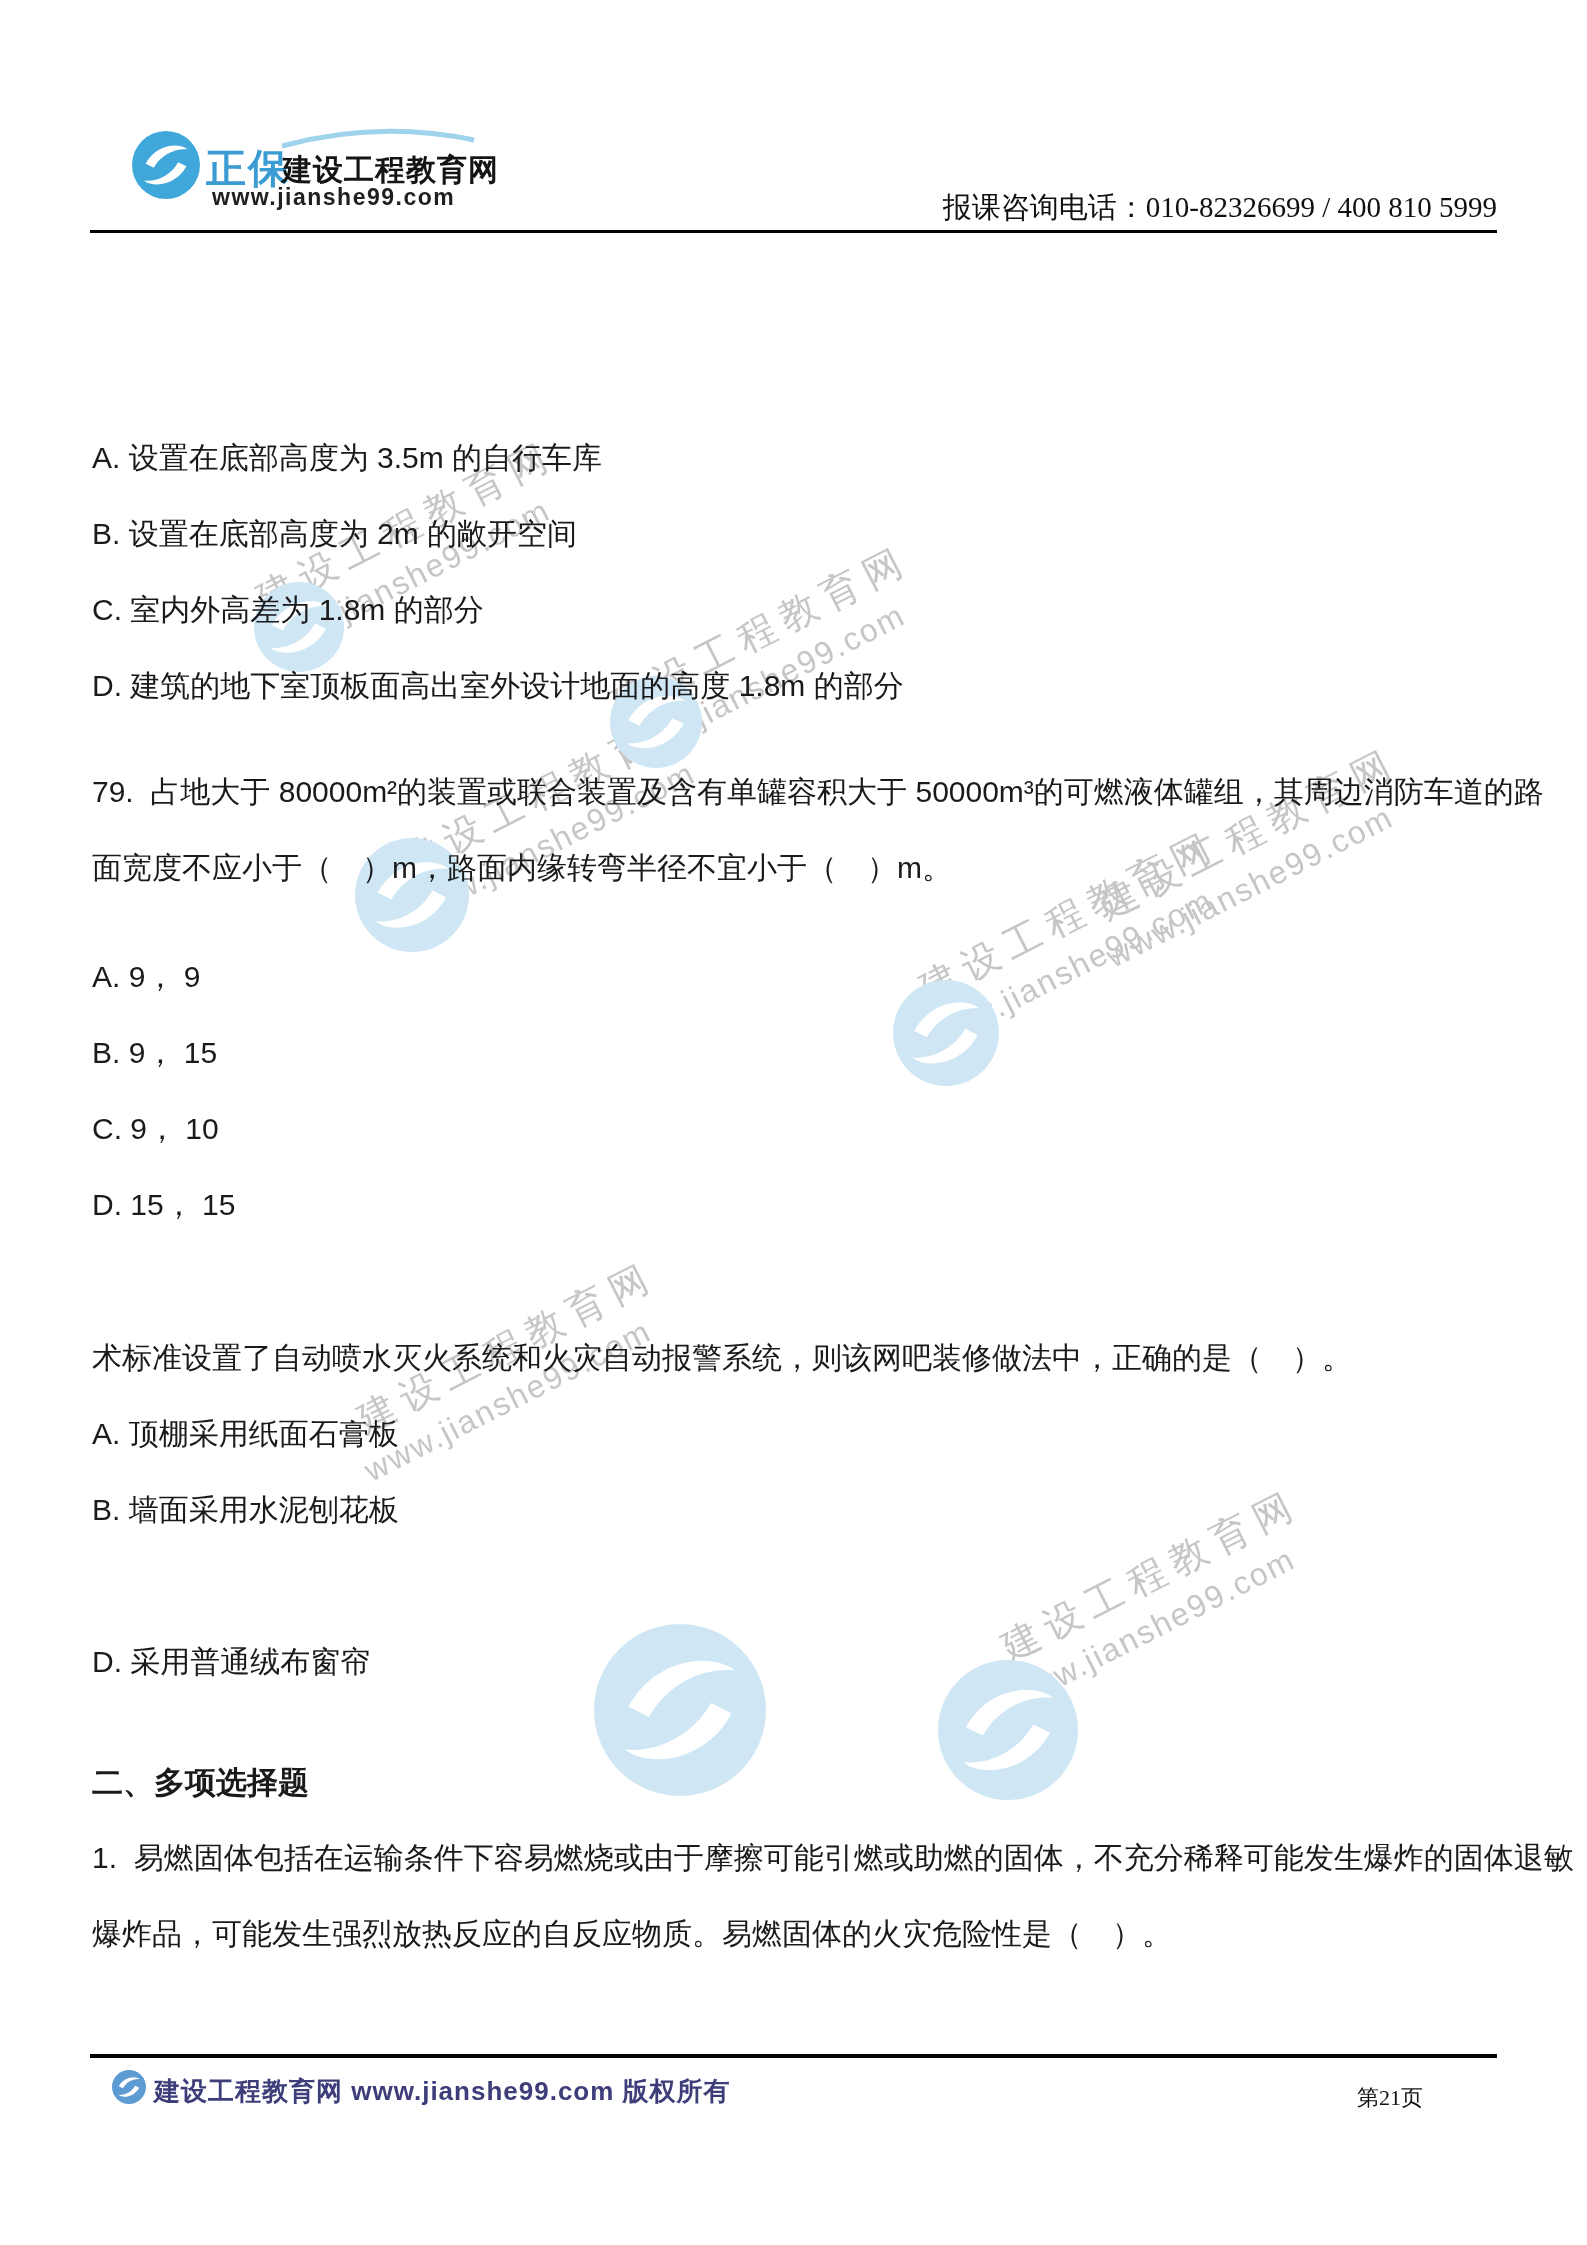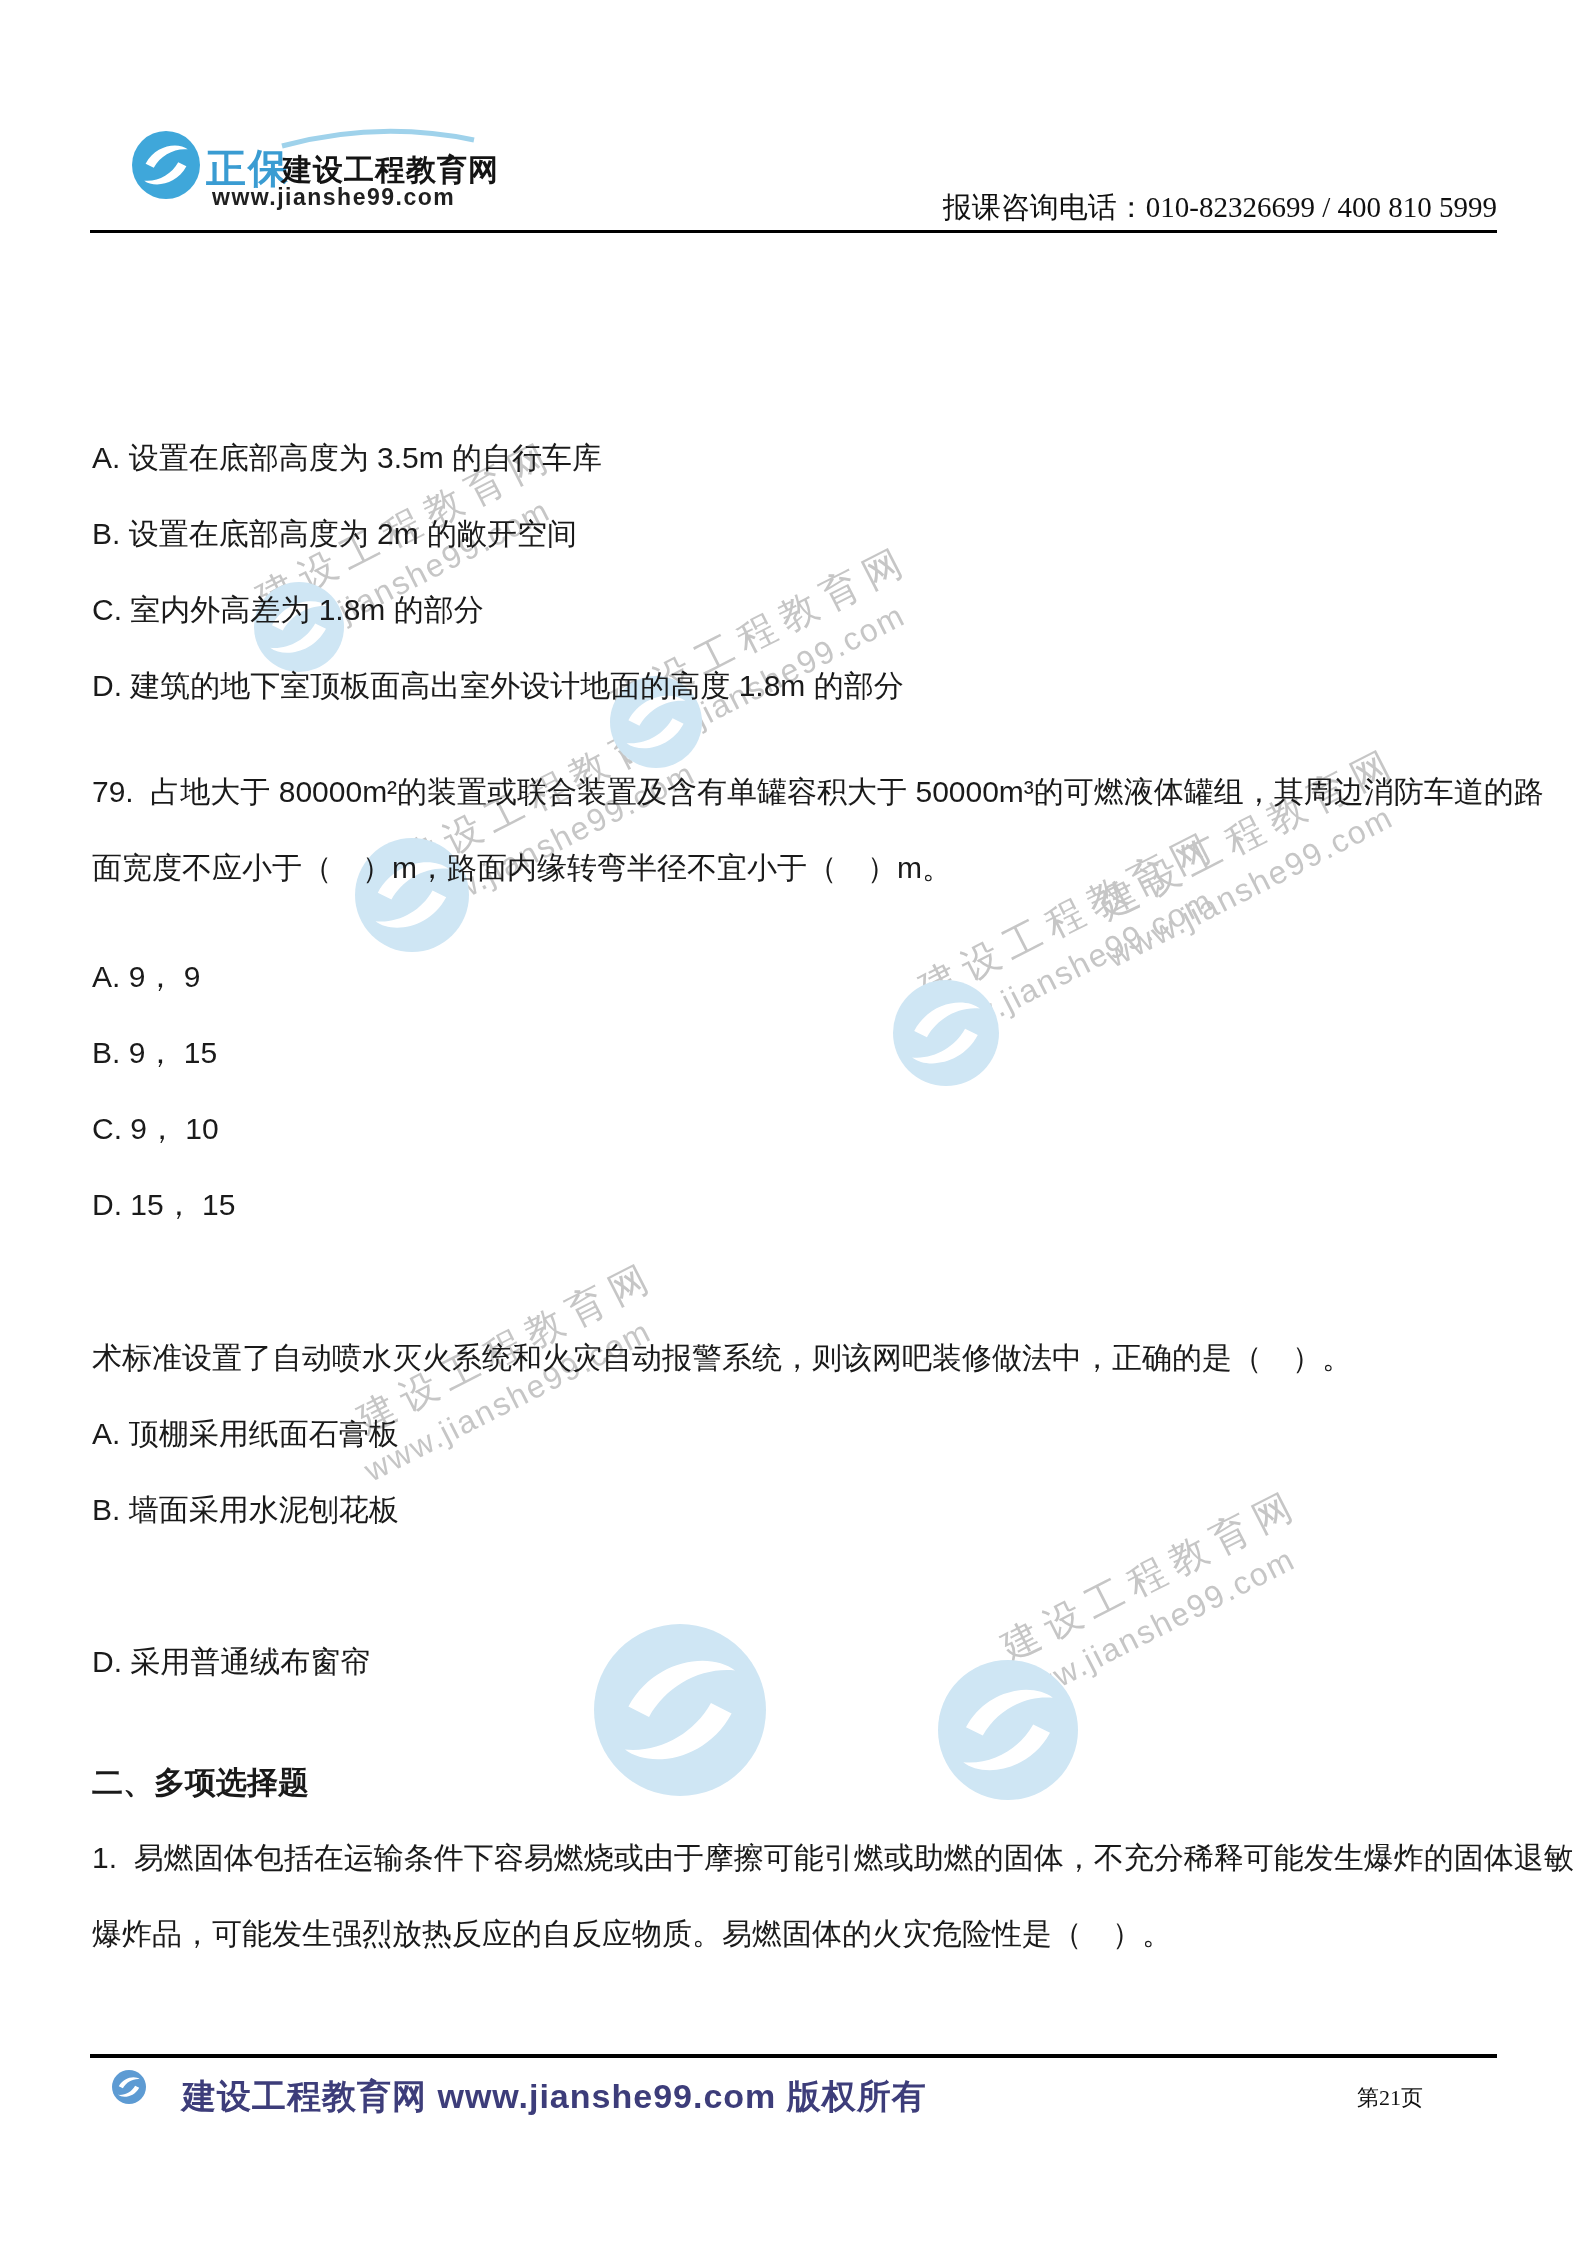--- a/index.html
+++ b/index.html
@@ -46,22 +46,22 @@
   }
   .line.bold{font-weight:bold;font-size:31px;}
   
   .footer-rule{position:absolute;left:90px;top:2054px;width:1407px;height:4px;background:#000;z-index:2;}
   .footer-logo{
     position:absolute;left:112px;top:2070px;width:34px;height:34px;border-radius:50%;z-index:2;
     background:#5d9bd3;
   }
   .footer-logo svg{width:100%;height:100%;}
   .footer-brand{
-    position:absolute;left:154px;top:2074px;z-index:2;font-size:34px;font-weight:bold;
-    color:#3d3d7a;letter-spacing:1px;white-space:pre;margin-left:28px;
+    position:absolute;left:154px;top:2074px;z-index:2;font-size:26px;font-weight:bold;
+    color:#3d3d7a;letter-spacing:1px;white-space:pre;
   }
   .page-number{
     position:absolute;right:164px;top:2083px;z-index:2;font-size:22px;color:#101010;
     font-family:"Liberation Serif",serif;white-space:pre;
   }
 </style>
 </head>
 <body>
 
 <div class="page">

